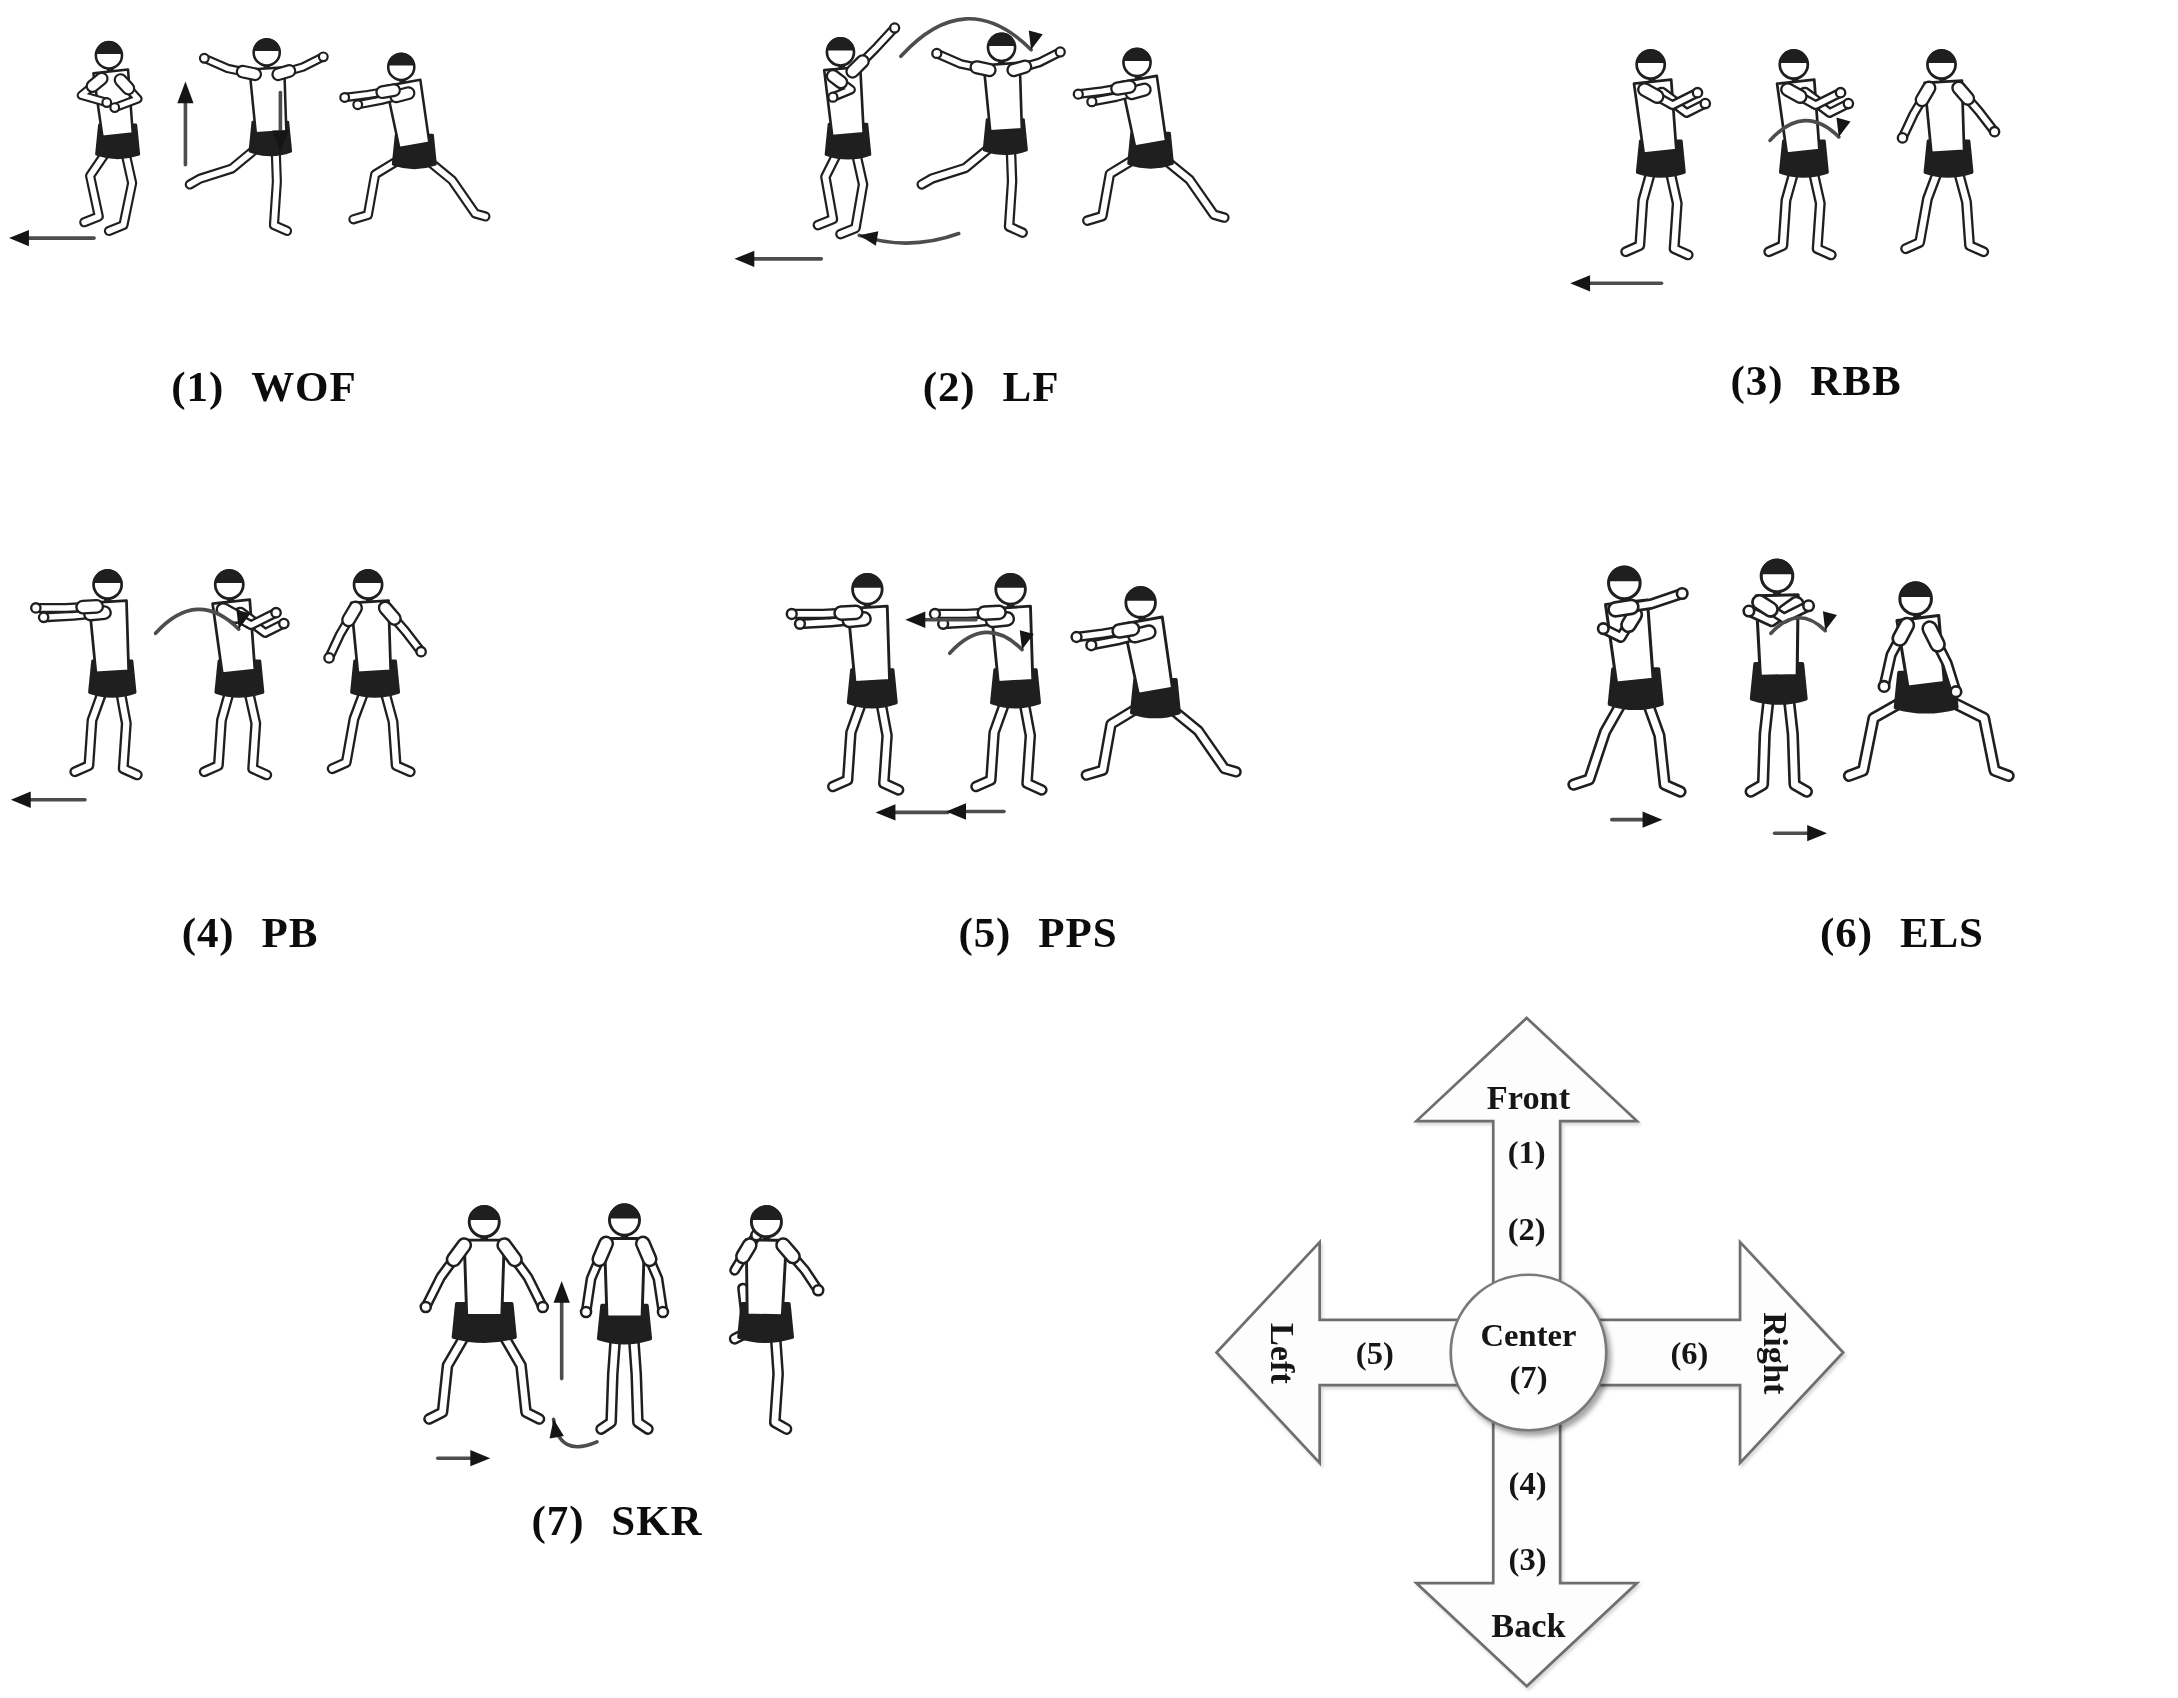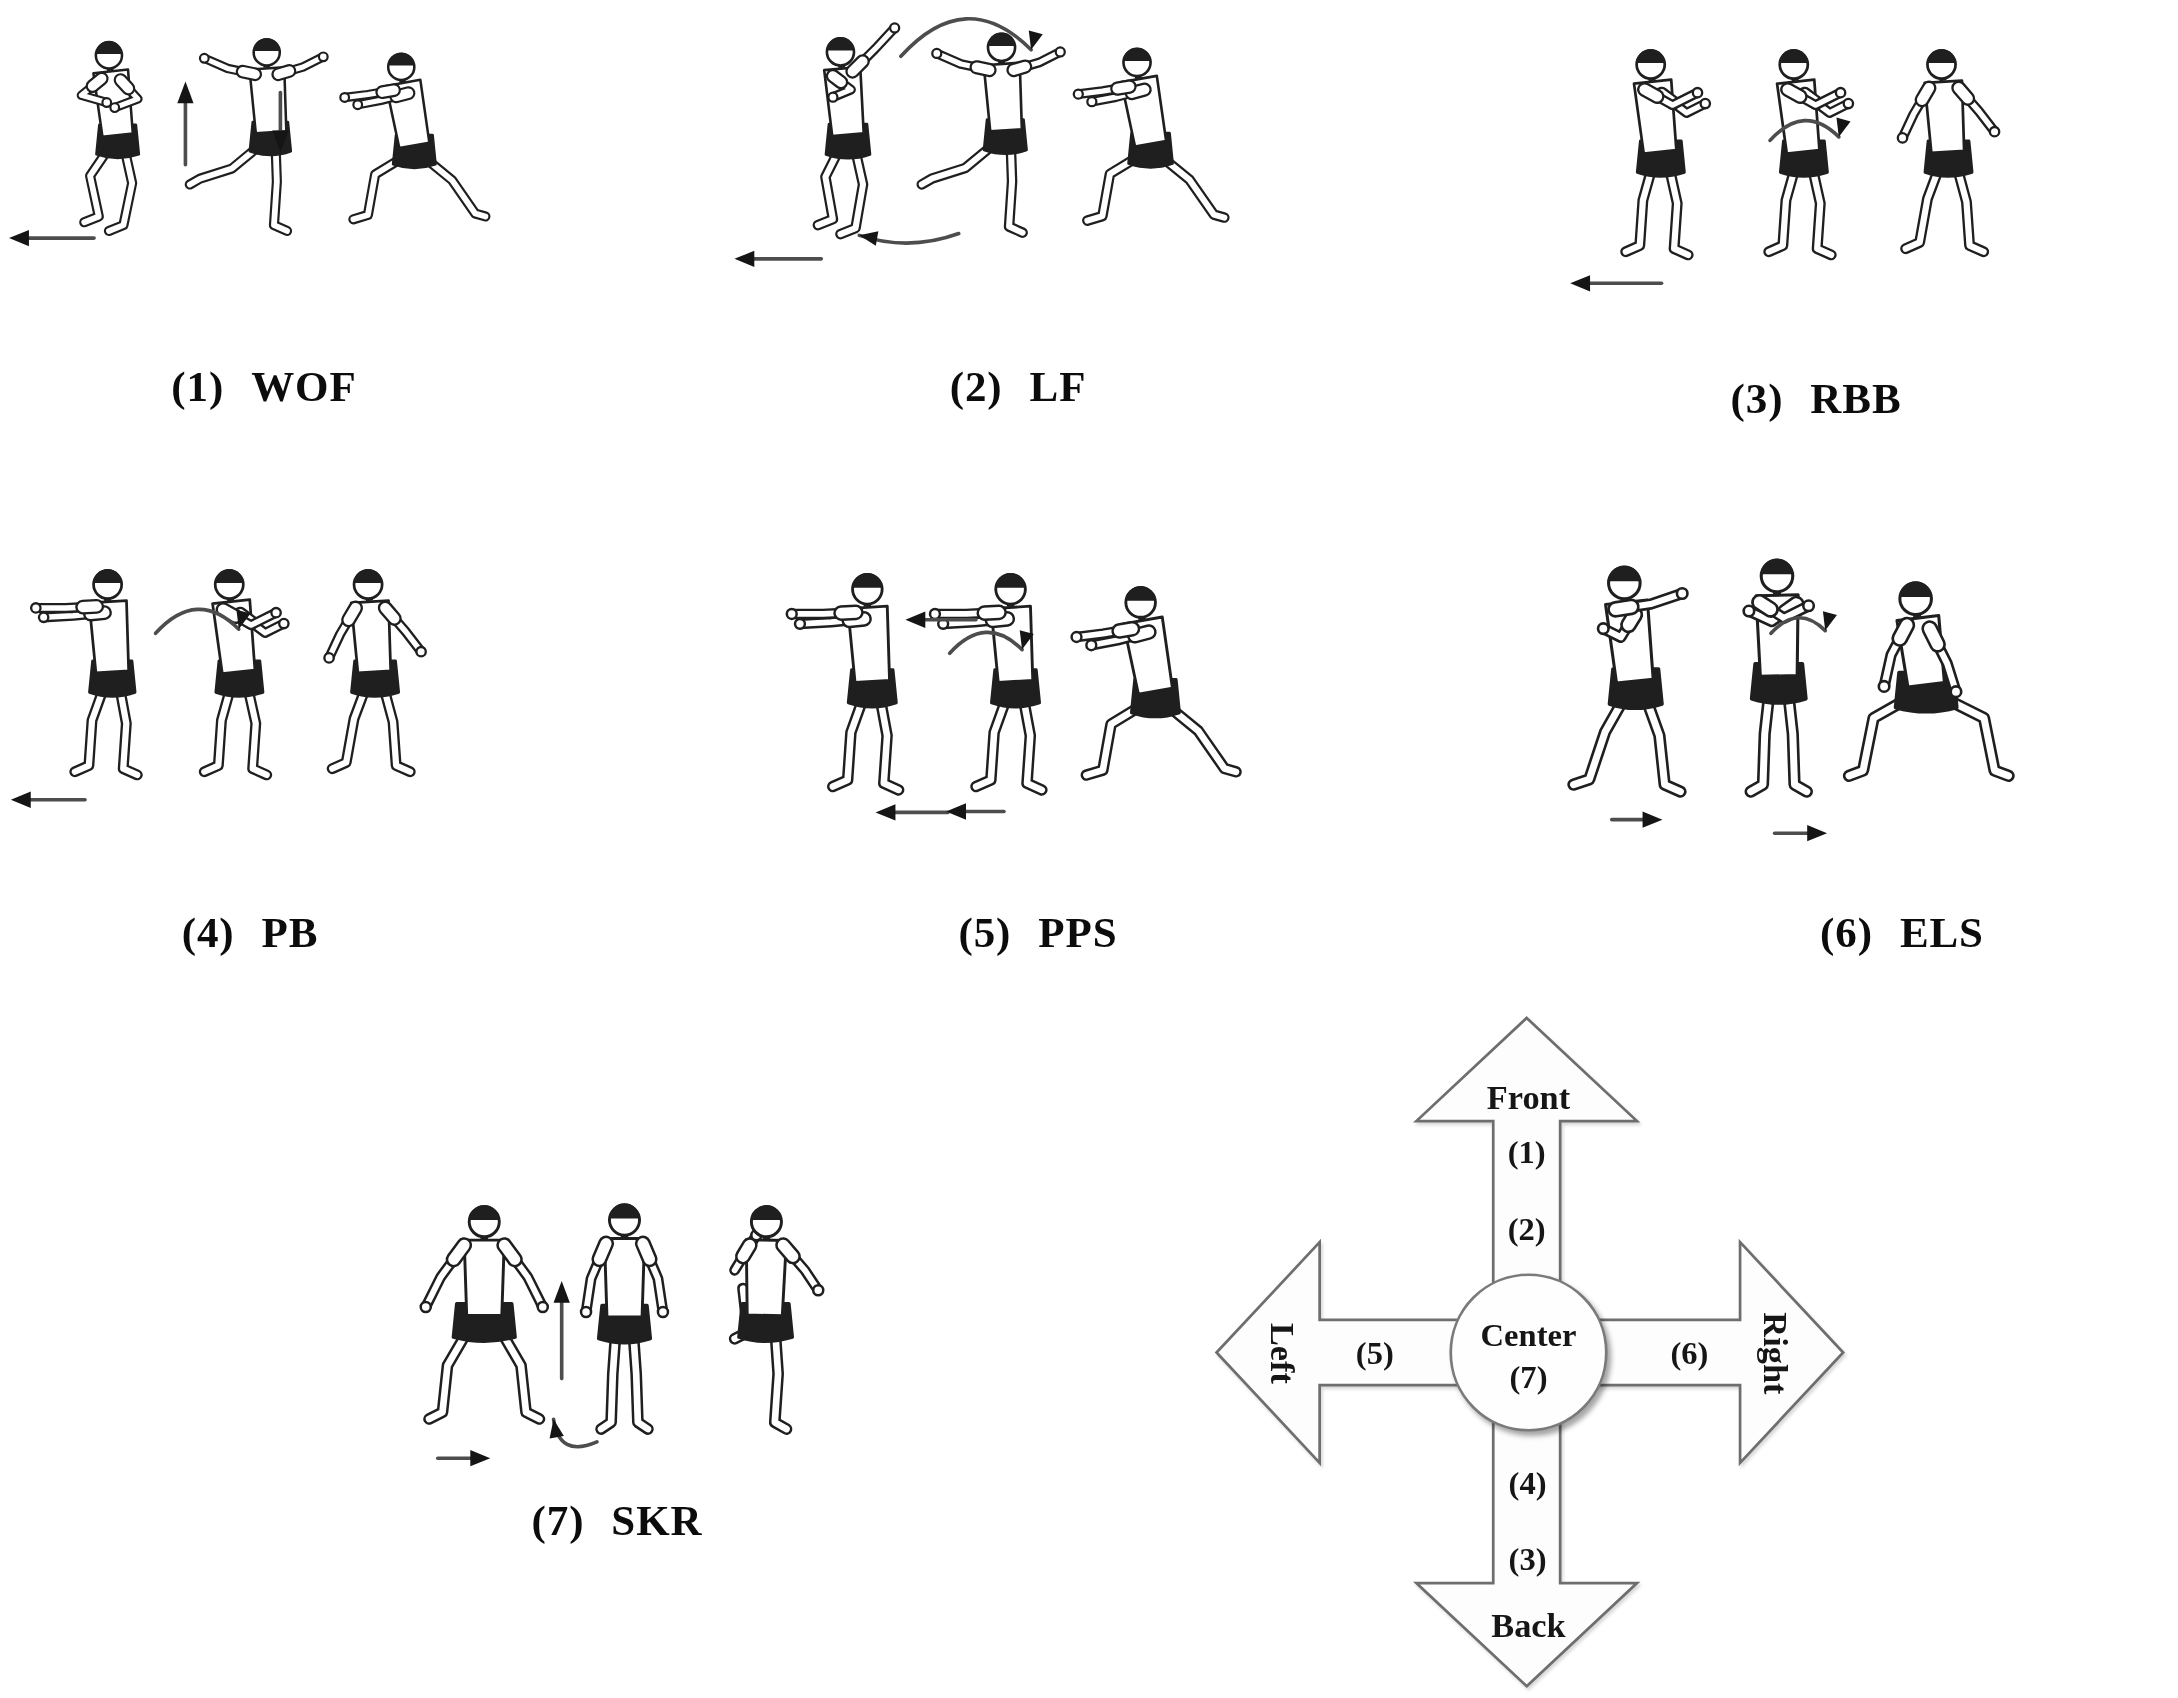--- a/index.html
+++ b/index.html
@@ -506,22 +506,22 @@
           <path d="M 82 64 L 73.9 77.5" fill="none" stroke="#fff" stroke-width="13" stroke-linecap="round" stroke-linejoin="round"></path>
           <circle cx="90" cy="52" r="6" fill="#fff" stroke="#1f1f1f" stroke-width="3"></circle>
           <line x1="102" y1="57" x2="102" y2="46" stroke="#1f1f1f" stroke-width="9"></line>
           <circle cx="102" cy="36" r="18" fill="#fff" stroke="#1f1f1f" stroke-width="3.5"></circle>
           <path d="M 84 34 A 18 18 0 0 1 120 34 Z" fill="#1f1f1f"></path>
         </g>
       </svg>
     </div>
 
   <div class="mv-label" id="label-0" style="left: 264px; top: 386px;"><span class="mv-num">(1)</span><span class="mv-code">WOF</span></div>
-  <div class="mv-label" id="label-1" style="left: 1018px; top: 386px;"><span class="mv-num">(2)</span><span class="mv-code">LF</span></div>
-  <div class="mv-label" id="label-2" style="left: 1816px; top: 398px; text-align: center;"><span class="mv-num">(3)</span><span class="mv-code">RBB</span></div>
+  <div class="mv-label" id="label-1" style="left: 991px; top: 386px;"><span class="mv-num">(2)</span><span class="mv-code">LF</span></div>
+  <div class="mv-label" id="label-2" style="left: 1816px; top: 380px; text-align: center;"><span class="mv-num">(3)</span><span class="mv-code">RBB</span></div>
   <div class="mv-label" id="label-3" style="left: 250px; top: 932px;"><span class="mv-num">(4)</span><span class="mv-code">PB</span></div>
   <div class="mv-label" id="label-4" style="left: 1038px; top: 932px; text-align: center;"><span class="mv-num">(5)</span><span class="mv-code">PPS</span></div>
   <div class="mv-label" id="label-5" style="left: 1902px; top: 932px;"><span class="mv-num">(6)</span><span class="mv-code">ELS</span></div>
   <div class="mv-label" id="label-6" style="left: 617px; top: 1520px;"><span class="mv-num">(7)</span><span class="mv-code">SKR</span></div>
 
   <svg class="overlay" id="overlay" viewBox="0 0 2408 1878">
       <path d="M 26 263 L 104 263" fill="none" stroke="#4d4d4d" stroke-width="4" stroke-linecap="round"></path>
       <polygon points="10,263 32.0,254.0 32.0,272.0" fill="#151515"></polygon>
       <path d="M 205 106 L 205 182" fill="none" stroke="#4d4d4d" stroke-width="4" stroke-linecap="round"></path>
       <polygon points="205,90 214.0,114.0 196.0,114.0" fill="#151515"></polygon>

